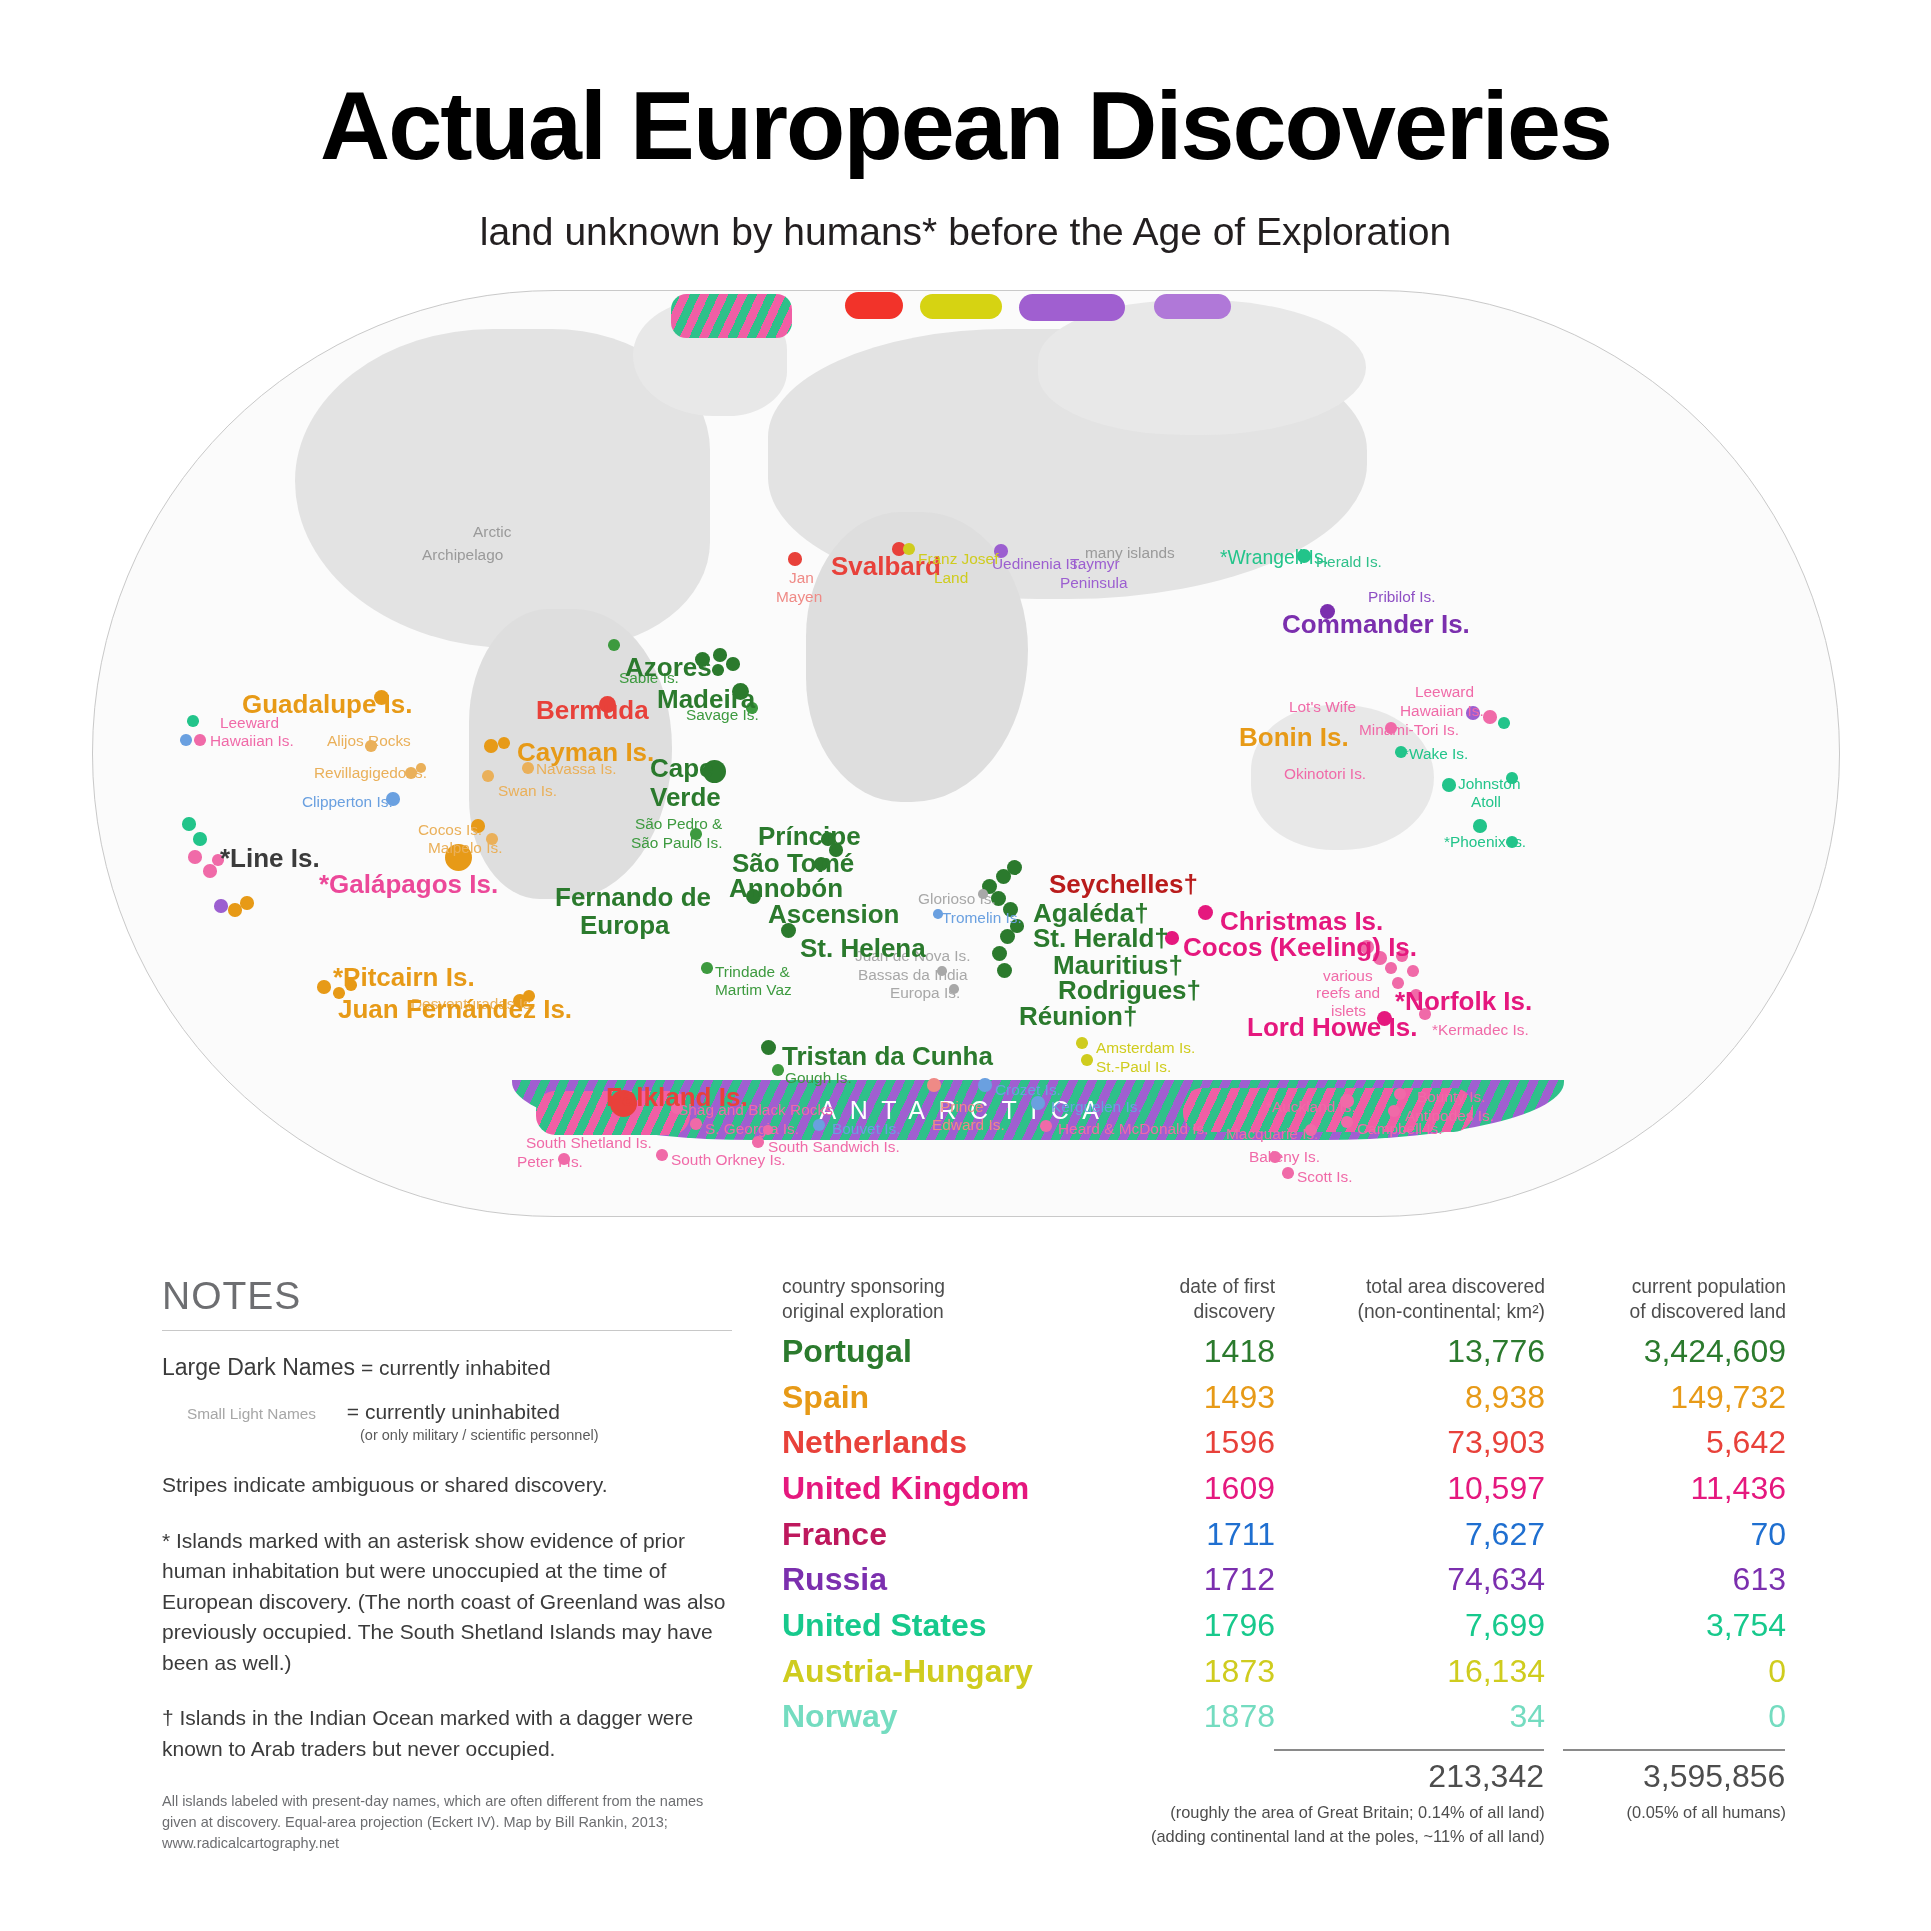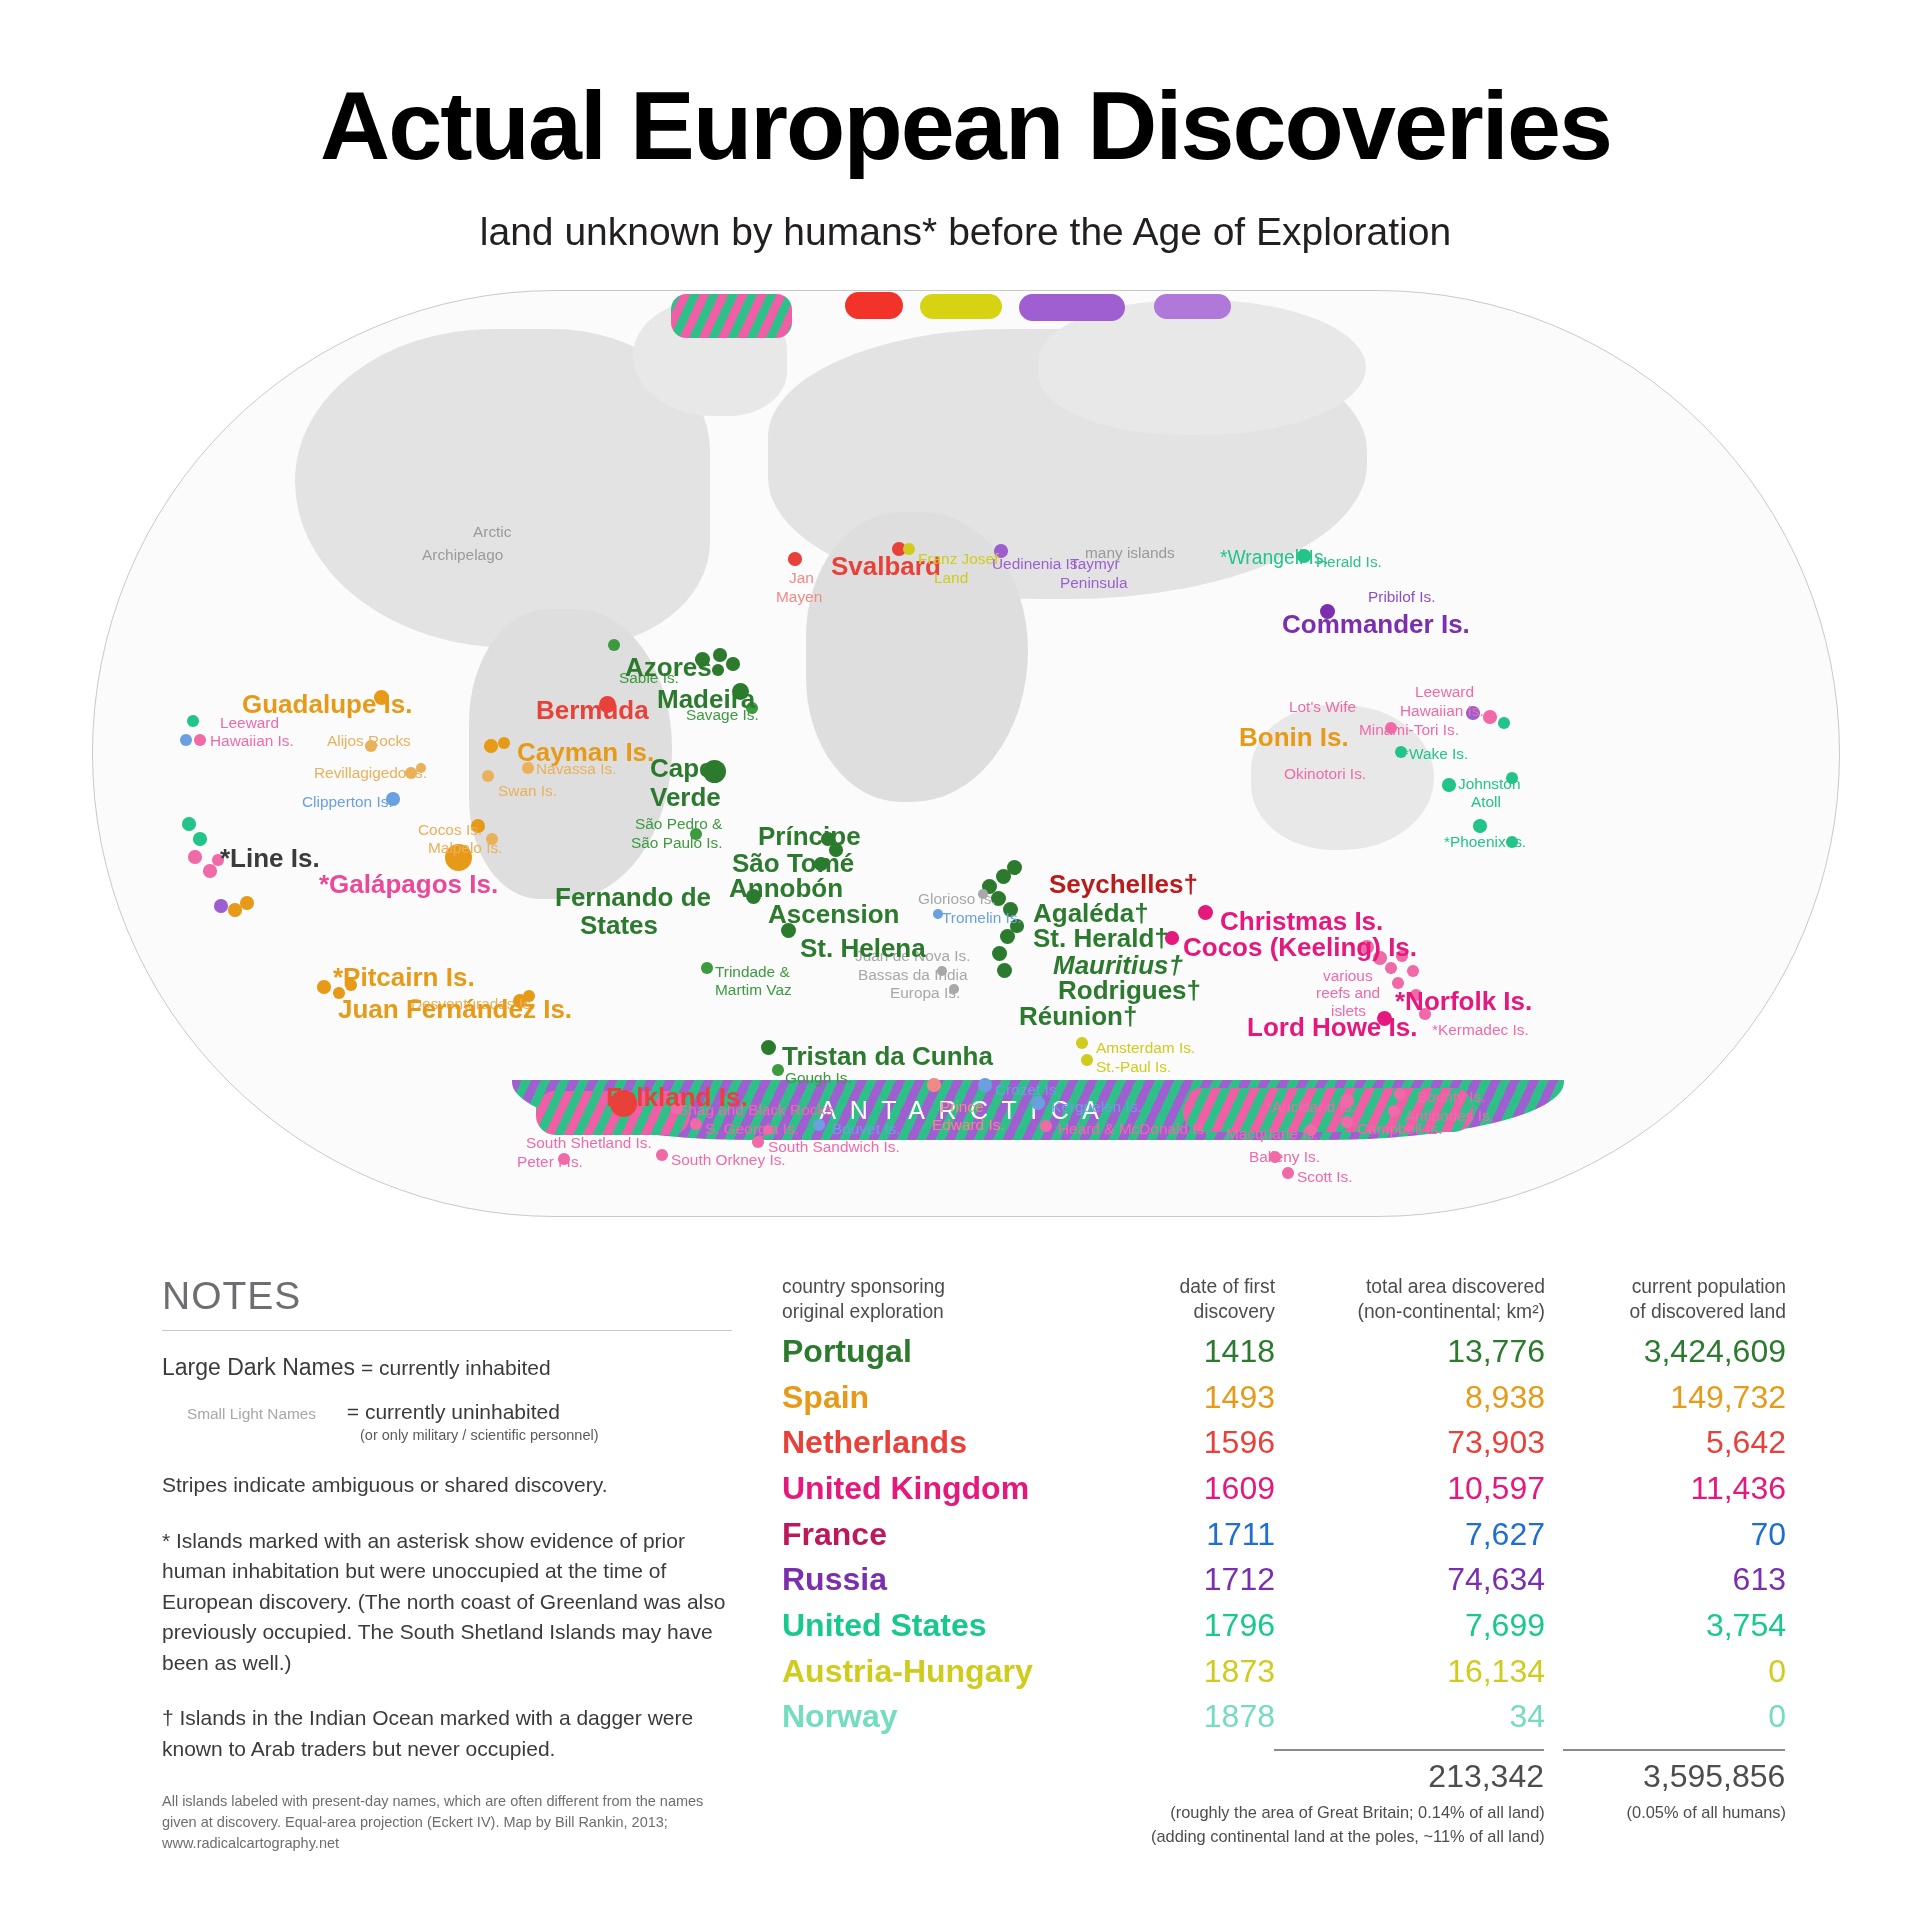--- a/index.html
+++ b/index.html
@@ -241,26 +241,26 @@
       <div class="lbl small" style="left: 326px; top: 532px; color: rgb(234, 176, 90);">Cocos Is.</div>
       <div class="lbl small" style="left: 336px; top: 550px; color: rgb(234, 176, 90);">Malpelo Is.</div>
       <div class="lbl small" style="left: 543px; top: 526px; color: rgb(61, 154, 63);">São Pedro &amp;</div>
       <div class="lbl small" style="left: 539px; top: 545px; color: rgb(61, 154, 63);">São Paulo Is.</div>
       <div class="lbl big" style="left: 666px; top: 533px; color: rgb(43, 122, 45);">Príncipe</div>
       <div class="lbl big" style="left: 640px; top: 560px; color: rgb(43, 122, 45);">São Tomé</div>
       <div class="lbl big" style="left: 637px; top: 585px; color: rgb(43, 122, 45);">Annobón</div>
       <div class="lbl big" style="left: 128px; top: 555px; color: rgb(59, 59, 59);">*Line Is.</div>
       <div class="lbl big" style="left: 227px; top: 581px; color: #ec4899;">*Galápagos Is.</div>
       <div class="lbl big" style="left: 463px; top: 594px; color: rgb(43, 122, 45);">Fernando de</div>
-      <div class="lbl big" style="left: 488px; top: 622px; color: rgb(43, 122, 45);">States</div>
+      <div class="lbl big" style="left: 488px; top: 622px; color: rgb(43, 122, 45);">Europa</div>
       <div class="lbl big" style="left: 676px; top: 611px; color: rgb(43, 122, 45);">Ascension</div>
       <div class="lbl big" style="left: 957px; top: 581px; color: #b91c1c;">Seychelles†</div>
       <div class="lbl big" style="left: 941px; top: 610px; color: rgb(43, 122, 45);">Agaléda†</div>
       <div class="lbl big" style="left: 941px; top: 635px; color: rgb(43, 122, 45);">St. Herald†</div>
-      <div class="lbl big" style="left: 961px; top: 662px; color: rgb(43, 122, 45); font-style: italic;">Mauritius†</div>
+      <div class="lbl big" style="left: 961px; top: 662px; color: rgb(43, 122, 45);">Mauritius†</div>
       <div class="lbl big" style="left: 966px; top: 687px; color: rgb(43, 122, 45);">Rodrigues†</div>
       <div class="lbl big" style="left: 927px; top: 713px; color: rgb(43, 122, 45);">Réunion†</div>
       <div class="lbl small" style="left: 826px; top: 601px; color: rgb(168, 168, 168);">Glorioso Is.</div>
       <div class="lbl small" style="left: 850px; top: 620px; color: rgb(106, 160, 224);">Tromelin Is.</div>
       <div class="lbl small" style="left: 763px; top: 658px; color: rgb(168, 168, 168);">Juan de Nova Is.</div>
       <div class="lbl small" style="left: 766px; top: 677px; color: rgb(168, 168, 168);">Bassas da India</div>
       <div class="lbl small" style="left: 798px; top: 695px; color: rgb(168, 168, 168);">Europa Is.</div>
       <div class="lbl big" style="left: 708px; top: 645px; color: rgb(43, 122, 45);">St. Helena</div>
       <div class="lbl big" style="left: 1128px; top: 618px; color: rgb(229, 24, 126);">Christmas Is.</div>
       <div class="lbl big" style="left: 1091px; top: 644px; color: rgb(229, 24, 126);">Cocos (Keeling) Is.</div>

